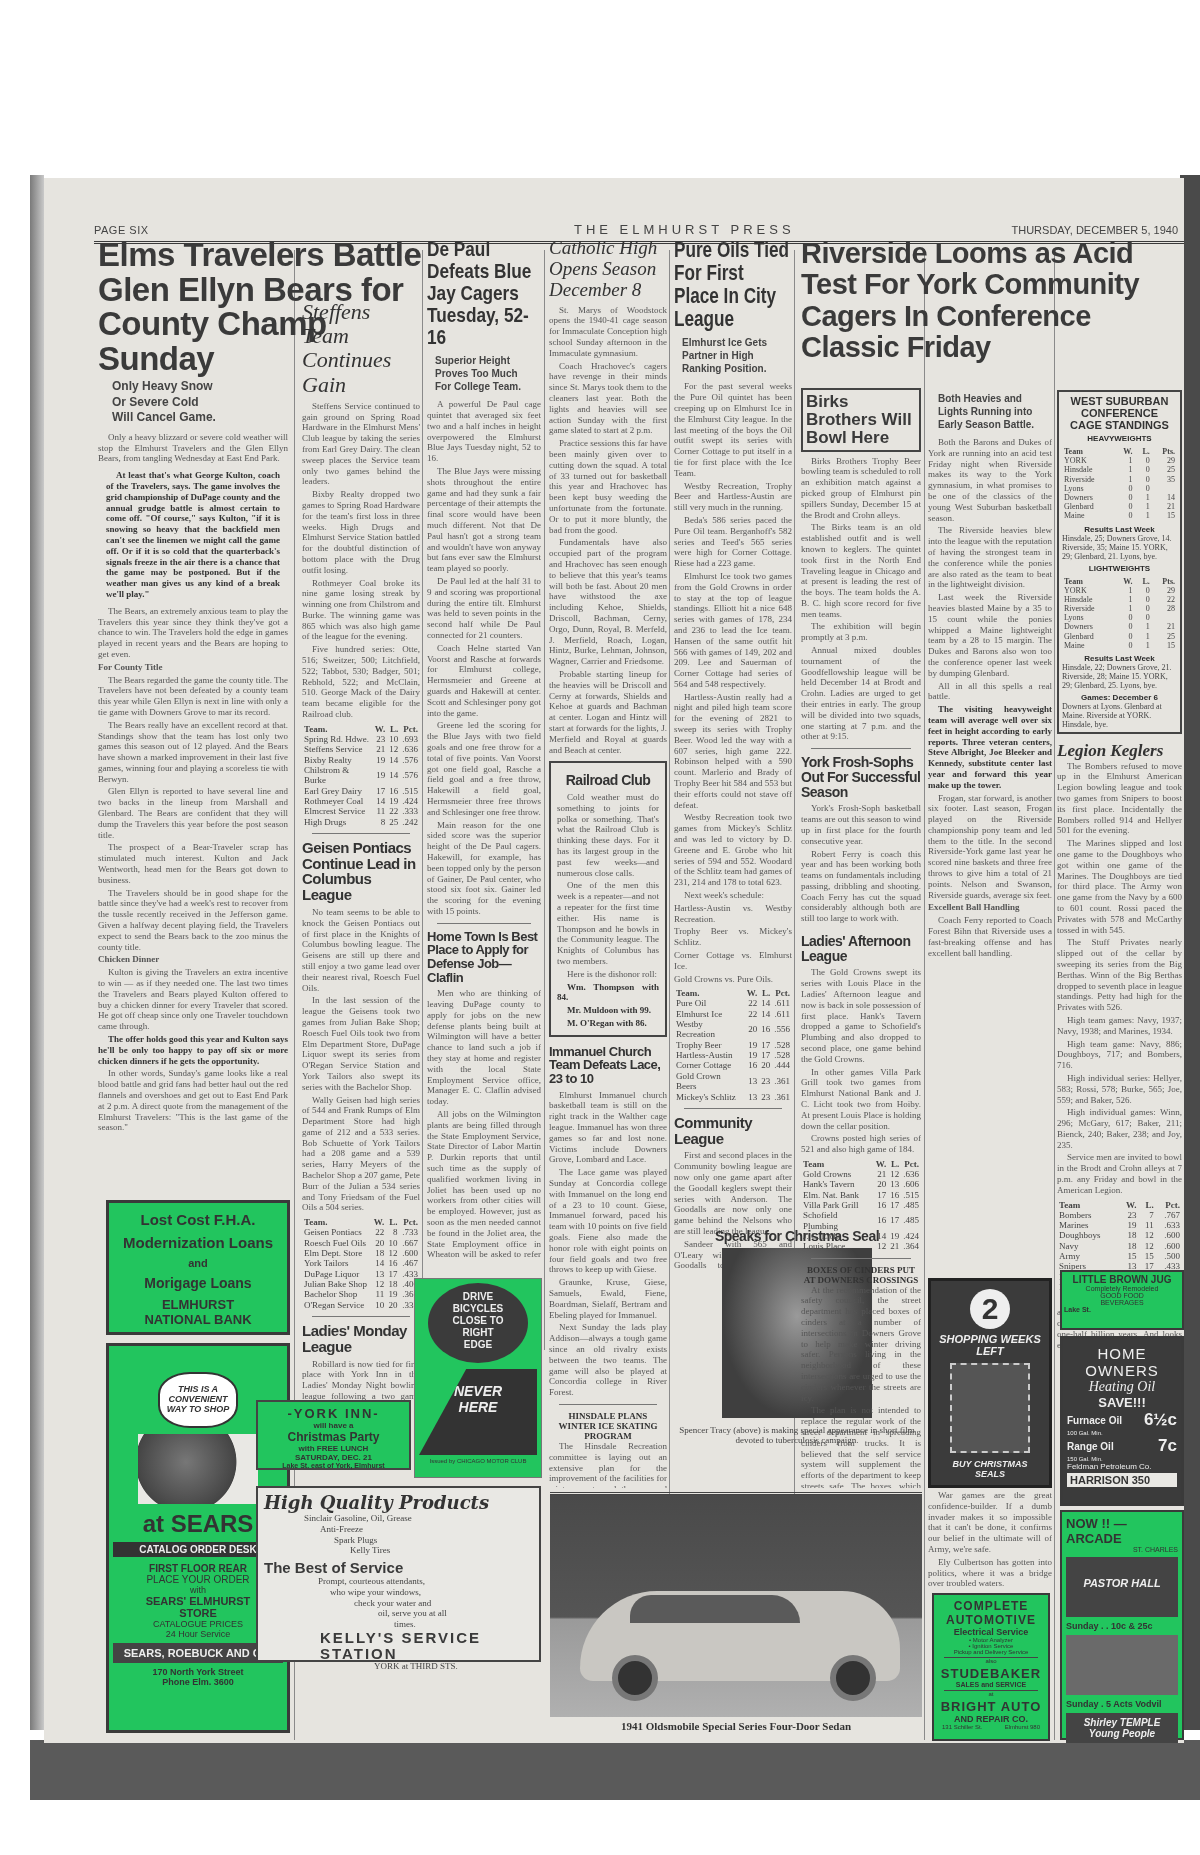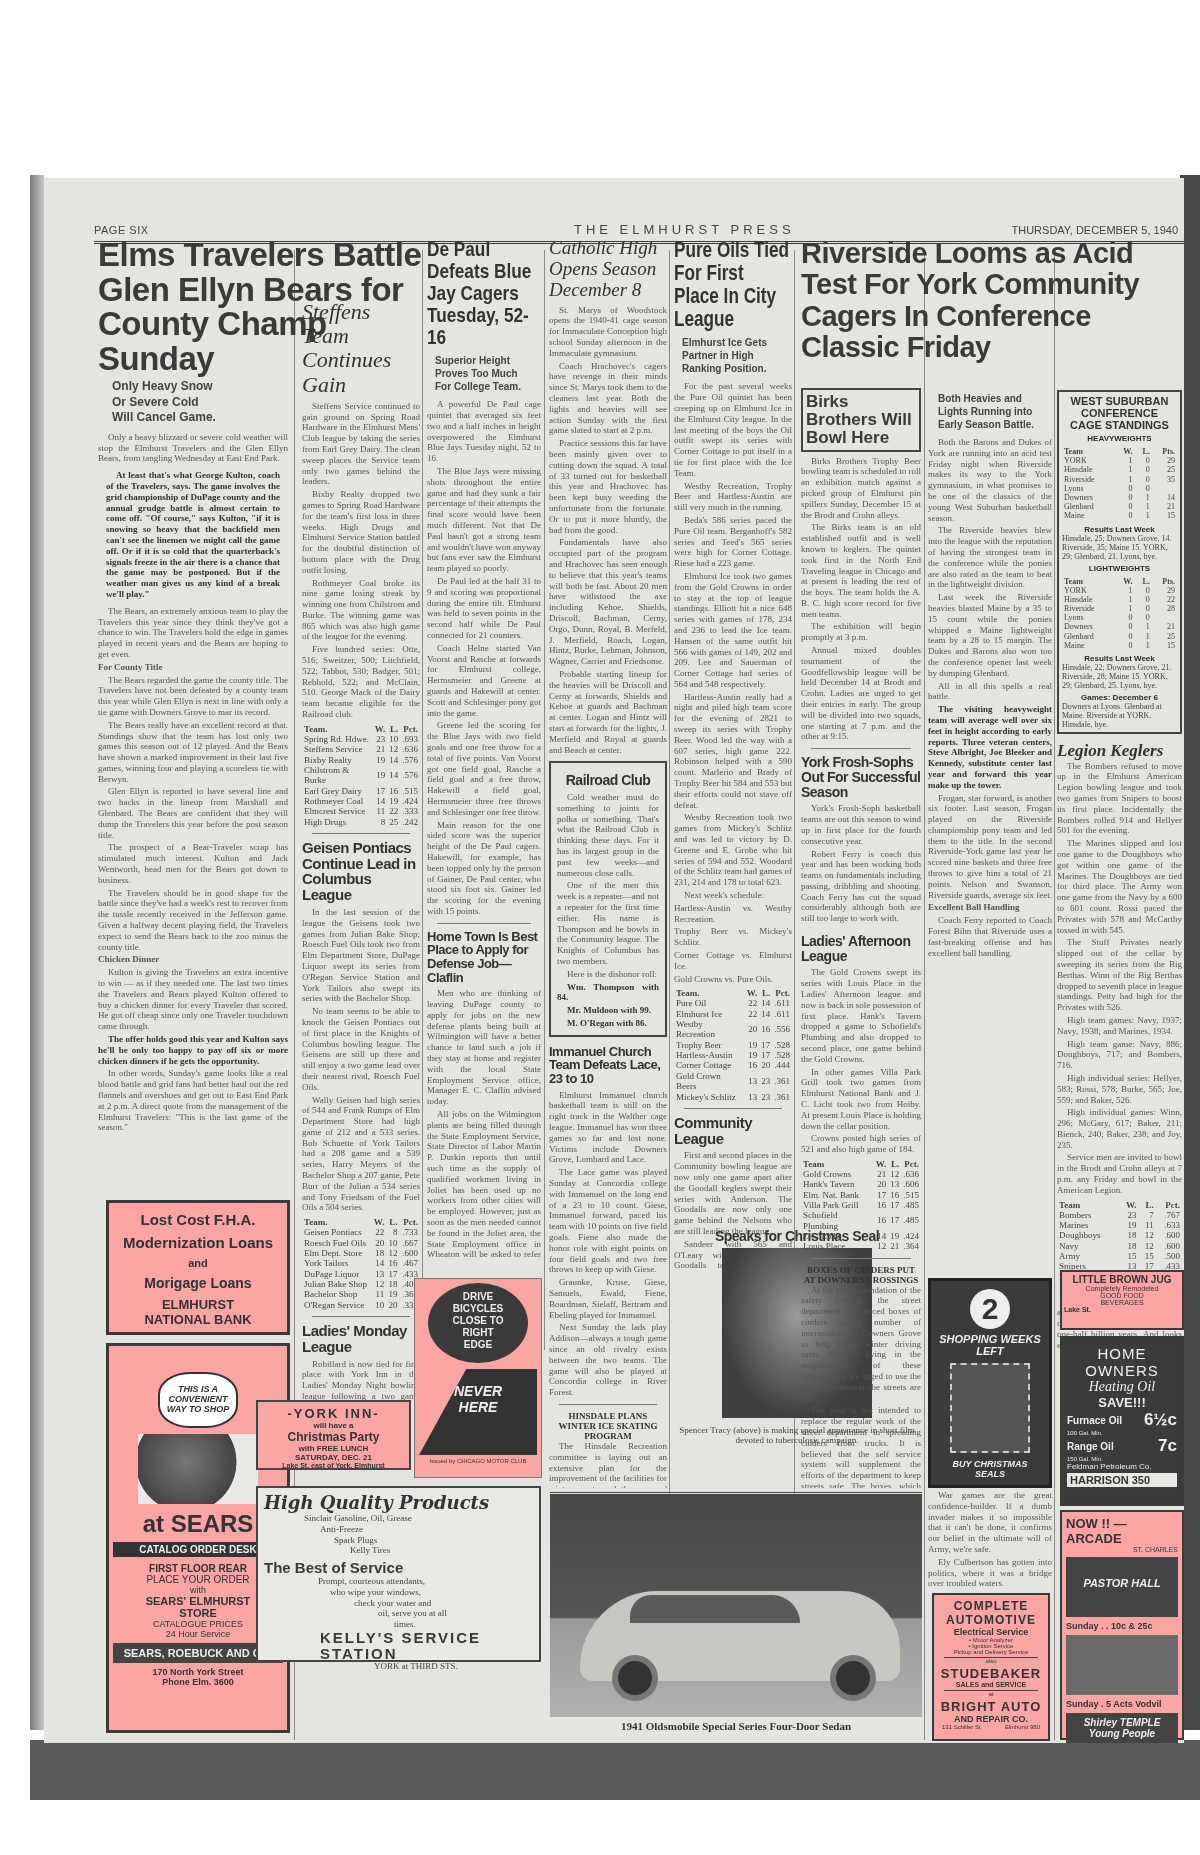--- a/index.html
+++ b/index.html
@@ -31,21 +31,21 @@
   .body p { text-indent: 10px; margin-bottom: 2px; }
   .body.bold { color: #333; font-weight: bold; }
   .sub-hl { font-family: "Liberation Sans", sans-serif; font-weight: bold; color:#333; font-size: 19px; letter-spacing: -0.5px; margin: 6px 0 4px; line-height: 1.05; }
   .hr { height: 1px; background:#777; margin: 6px 10px; }
 
   table.stand { width: 100%; border-collapse: collapse; font-size: 9px; color:#444; margin: 4px 0; }
   table.stand th { font-weight: bold; text-align: left; padding: 0 2px; }
   table.stand th.n, table.stand td.n { text-align: right; }
   table.stand td { padding: 0 2px; line-height: 1.15; }
 
-  .ad { border: 3px solid #3a3a3a; background: #fca5a5; text-align: center; font-family: "Liberation Sans", sans-serif; color:#333; }
+  .ad { border: 3px solid #3a3a3a; background: #22c55e; text-align: center; font-family: "Liberation Sans", sans-serif; color:#333; }
   .ad-dark { background: #3b3b3b; color: #eee; }
   .photo { background: linear-gradient(180deg,#4a4a4a,#6a6a6a); position: relative; }
   .caption { font-size: 9px; color:#444; text-align: center; padding: 3px; }
 
   .box { border: 2px solid #444; padding: 4px 6px; }
 </style>
 </head>
 <body>
 
 <div class="scan-top"></div>
@@ -188,22 +188,22 @@
             <td>High Drugs</td>
             <td class="n">8</td>
             <td class="n">25</td>
             <td class="n">.242</td>
           </tr>
     </tbody>
       </table>
     <div class="hr"></div>
     <div class="sub-hl" style="font-size:15px">Geisen Pontiacs Continue Lead in Columbus League</div>
     <div class="body">
+      <p>No team seems to be able to knock the Geisen Pontiacs out of first place in the Knights of Columbus bowling league. The Geisens are still up there and still enjoy a two game lead over their nearest rival, Roesch Fuel Oils.</p>
       <p>In the last session of the league the Geisens took two games from Julian Bake Shop; Roesch Fuel Oils took two from Elm Department Store, DuPage Liquor swept its series from O'Regan Service Station and York Tailors also swept its series with the Bachelor Shop.</p>
-      <p>No team seems to be able to knock the Geisen Pontiacs out of first place in the Knights of Columbus bowling league. The Geisens are still up there and still enjoy a two game lead over their nearest rival, Roesch Fuel Oils.</p>
       <p>Wally Geisen had high series of 544 and Frank Rumps of Elm Department Store had high game of 212 and a 533 series. Bob Schuette of York Tailors had a 208 game and a 539 series, Harry Meyers of the Bachelor Shop a 207 game, Pete Burr of the Julian a 534 series and Tony Friedsam of the Fuel Oils a 504 series.</p>
     </div>
     <table class="stand">
       <tbody>
           <tr>
             <th>Team.</th>
             <th class="n">W.</th>
             <th class="n">L.</th>
             <th class="n">Pct.</th>
           </tr>

